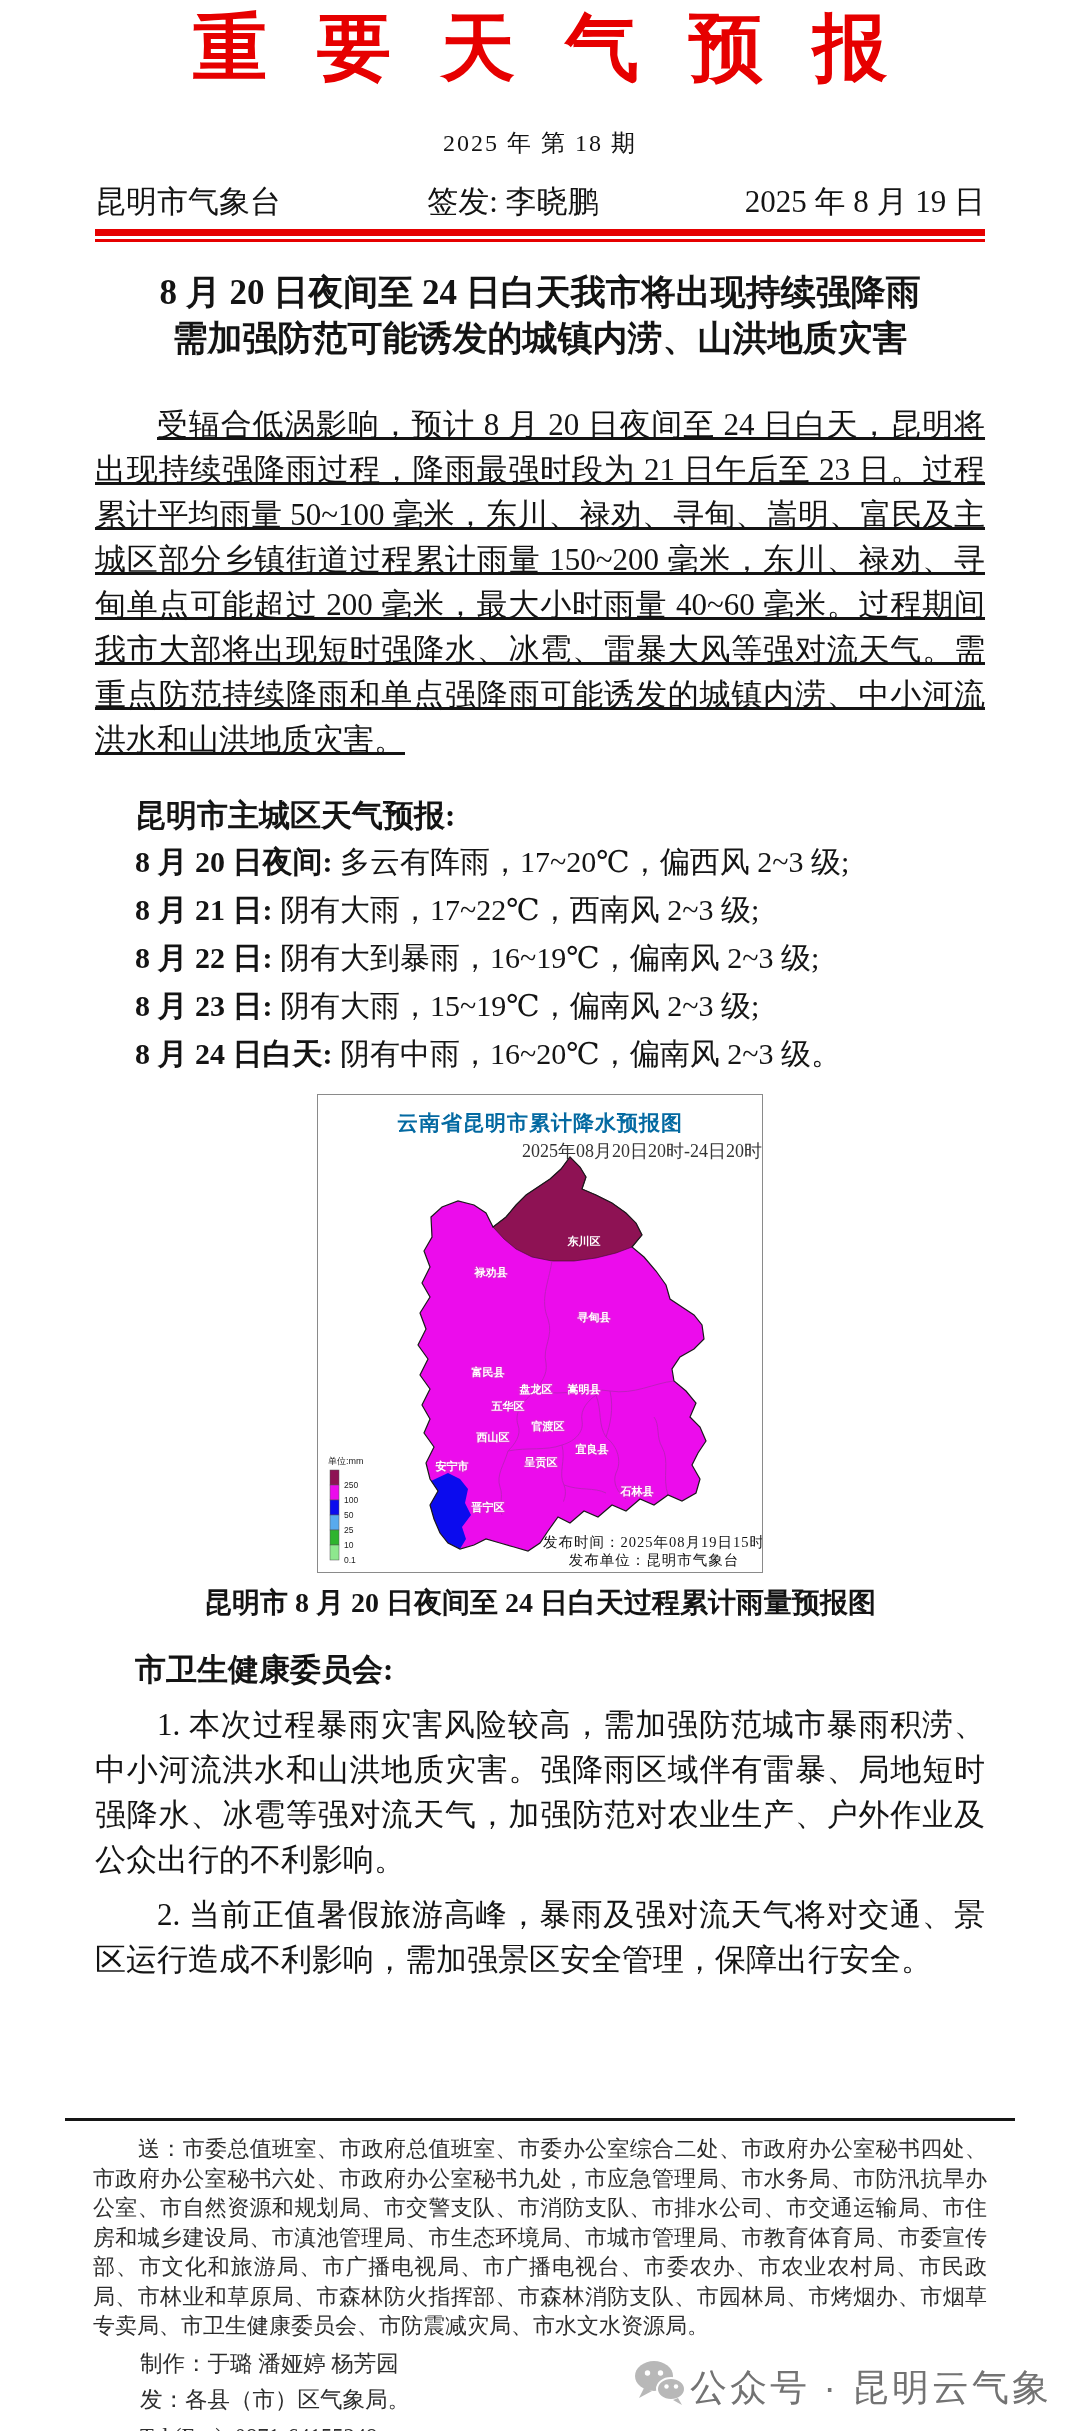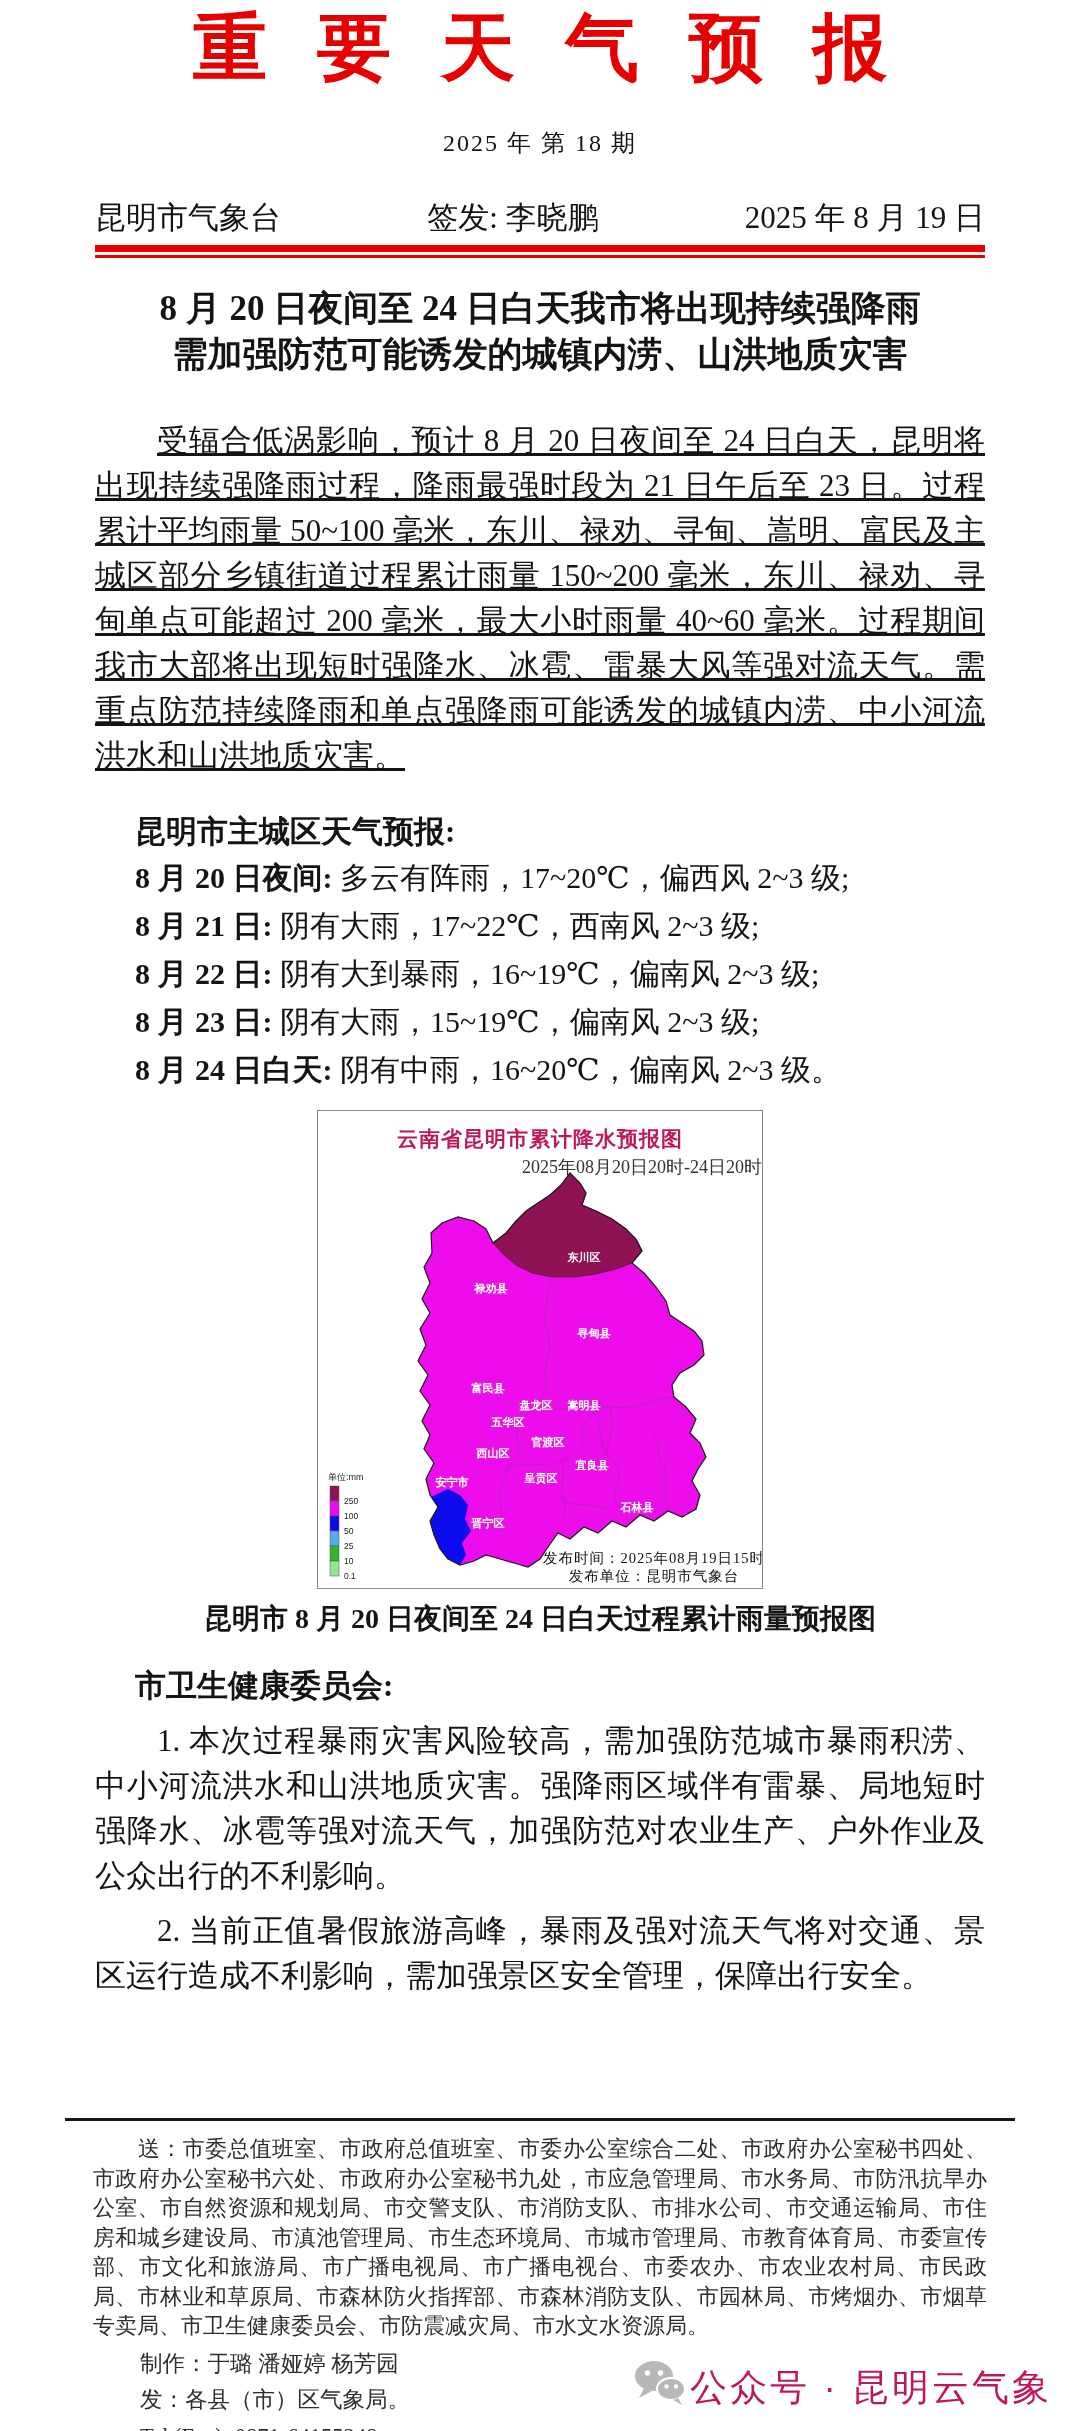--- a/index.html
+++ b/index.html
@@ -5,57 +5,57 @@
   html,body{margin:0;padding:0;background:#fff;}
   .page{position:relative;width:1080px;height:2431px;background:#ffffff;overflow:hidden;
         font-family:"Liberation Serif","DejaVu Serif",serif;color:#141414;}
   .content{padding:0 95px;}
 
   
   .main-title{margin:4px 0 0;text-align:center;color:#e60000;font-weight:bold;
               font-size:74px;line-height:88px;letter-spacing:50px;padding-left:50px;}
   .issue-no{margin-top:34px;text-align:center;font-size:24px;line-height:34px;letter-spacing:2px;}
   .issuer-row{display:flex;justify-content:space-between;align-items:baseline;
-              margin-top:40px;font-size:31px;line-height:36px;}
+              margin-top:24px;font-size:31px;line-height:36px;}
   .red-rule{margin-top:9px;}
   .red-rule .thick{height:7px;background:#e60000;}
   .red-rule .thin{height:3px;background:#e60000;margin-top:3px;}
 
   
   .headline{margin-top:28px;text-align:center;font-weight:bold;font-size:35px;line-height:46px;}
 
   
   .intro{margin-top:40px;font-size:31px;line-height:45px;text-align:justify;text-indent:62px;text-decoration:underline;}
   .forecast-heading{padding-left:40px;font-weight:bold;font-size:31px;line-height:45px;}
   .forecast-line{padding-left:40px;font-size:30px;line-height:48px;white-space:nowrap;}
   .forecast-line b{font-weight:bold;}
 
   
   .map-fig{position:relative;width:444px;height:477px;margin:16px auto 0;border:1px solid #8a8a8a;background:#fff;}
   .map-svg{position:absolute;left:0;top:0;width:444px;height:477px;}
   .map-title{position:absolute;top:14px;left:0;width:100%;text-align:center;font-weight:bold;
-             font-size:21px;letter-spacing:1px;color:#be185d;}
+             font-size:21px;letter-spacing:1px;color:#0369a1;}
   .map-subtitle{position:absolute;top:44px;left:0;width:100%;text-align:right;font-size:18px;color:#333;}
   .map-caption{margin-top:12px;text-align:center;font-weight:bold;font-size:28px;line-height:36px;}
 
   
   .advice-heading{margin-top:26px;padding-left:40px;font-weight:bold;font-size:31px;line-height:45px;}
   .advice-p{margin:10px 0 0;font-size:31px;line-height:45px;text-align:justify;text-indent:62px;}
 
   
   .footer{position:absolute;left:65px;width:950px;top:2118px;color:#2d2d2d;}
   .footer-rule{height:3px;background:#161616;}
   .dist{margin:13px 28px 0 28px;font-size:22px;line-height:29.5px;text-align:justify;text-indent:45px;}
   .foot-line{margin:6px 0 0 75px;font-size:22.5px;line-height:30px;}
   .foot-line.makers{margin-top:8px;}
   .foot-line.tel{margin-top:7px;font-family:"Liberation Serif",serif;}
 
   
   .watermark{position:absolute;right:28px;top:2360px;display:flex;align-items:center;gap:4px;
-             color:#be185d;font-size:37px;letter-spacing:3px;
+             color:#737373;font-size:37px;letter-spacing:3px;
              font-family:"Liberation Sans","DejaVu Sans",sans-serif;}
   .wm-icon{flex:0 0 auto;}
 
   
   .region-label{font-family:"Liberation Sans","DejaVu Sans",sans-serif;font-size:11px;font-weight:bold;
                 fill:#ffffff;paint-order:stroke;stroke:#e020d8;stroke-width:2.2px;text-anchor:middle;}
   .region-label.on-dark{stroke:#8e1254;}
   .legend-txt{font-family:"Liberation Sans","DejaVu Sans",sans-serif;font-size:8.5px;fill:#222;}
   .legend-unit{font-family:"Liberation Sans","DejaVu Sans",sans-serif;font-size:9px;fill:#222;}
   .pub-txt{font-family:"Liberation Serif","DejaVu Serif",serif;font-size:14.5px;fill:#111;

